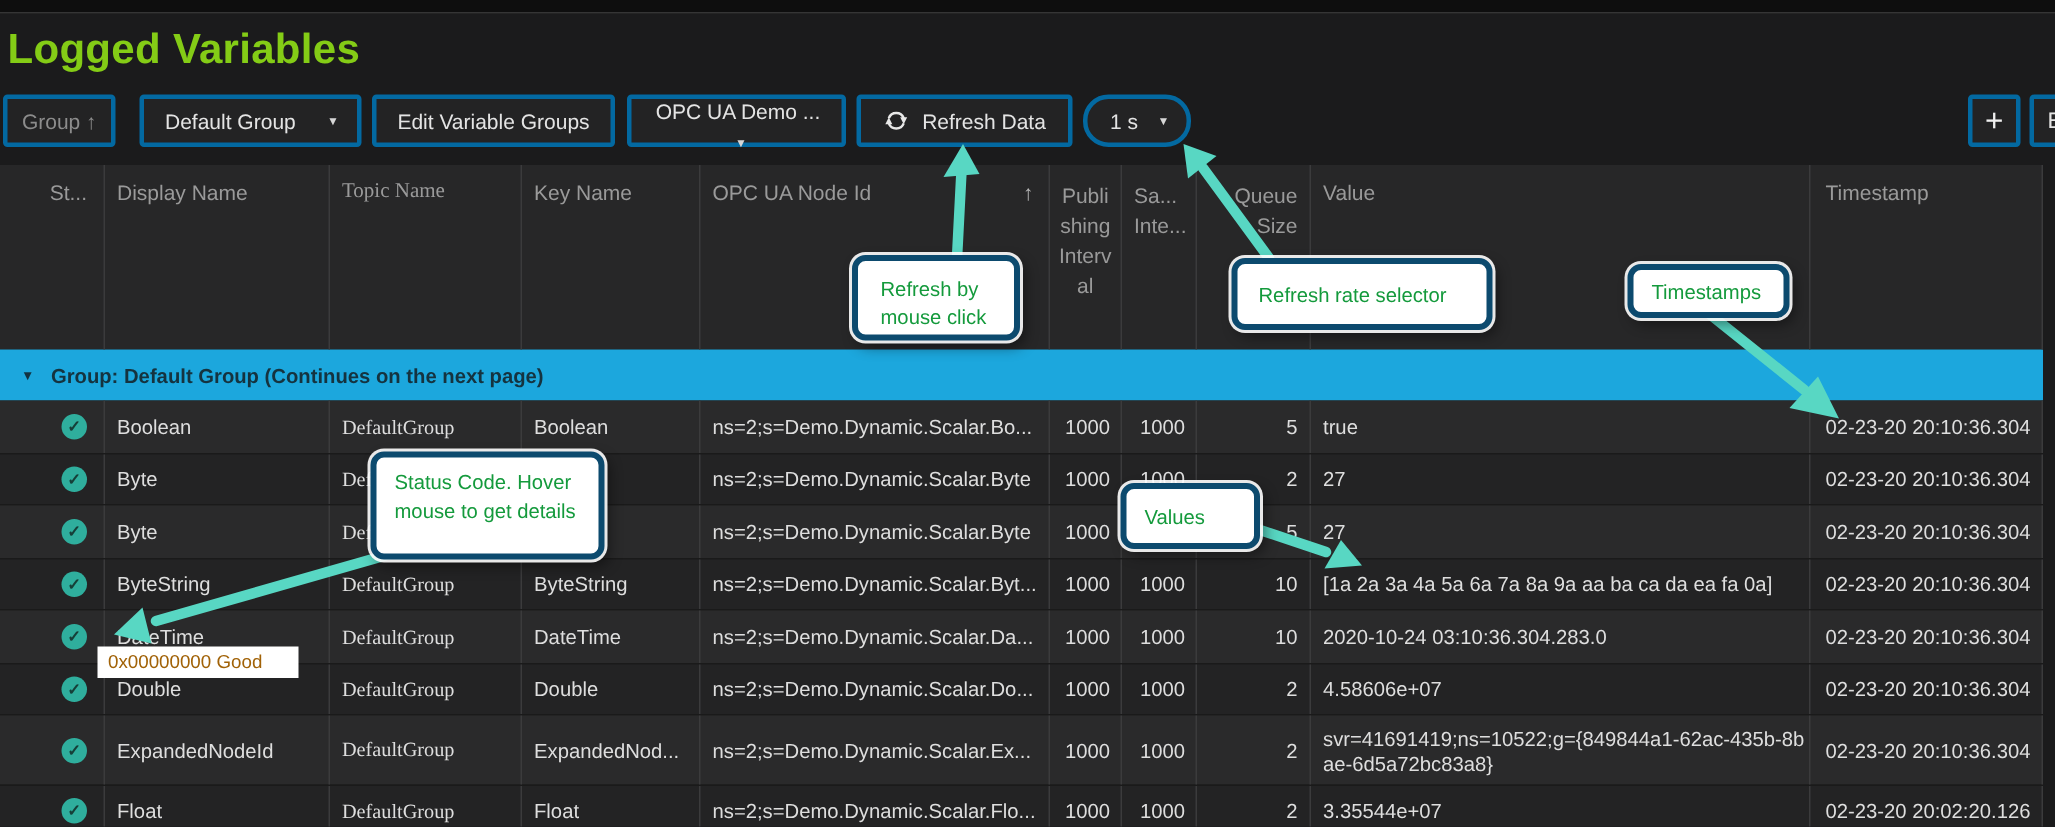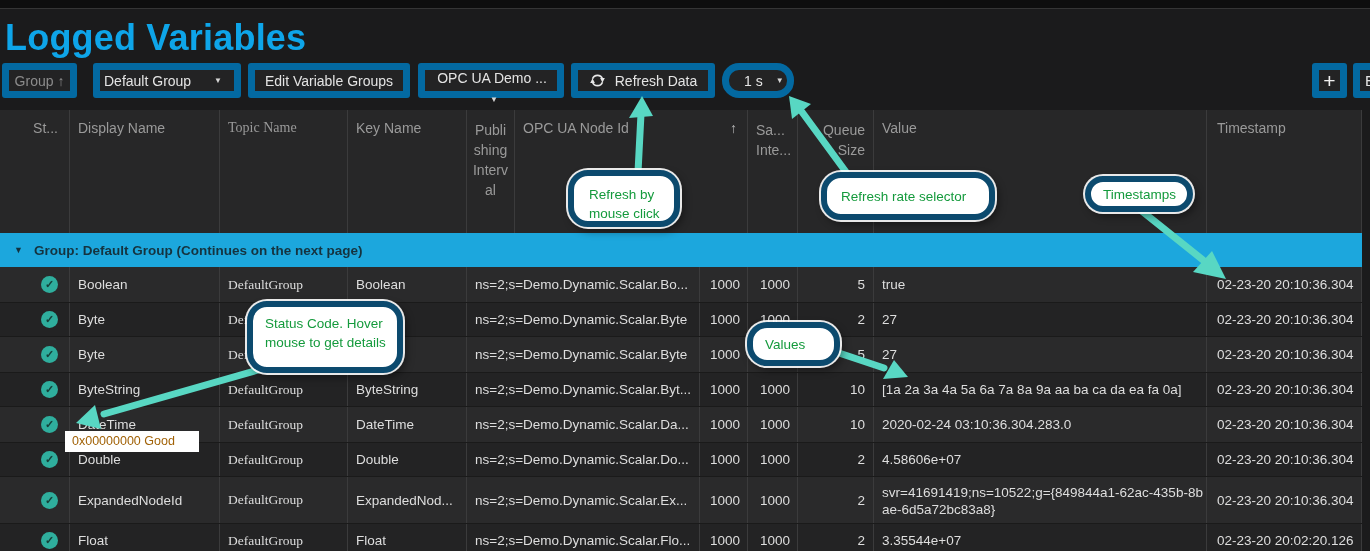--- a/index.html
+++ b/index.html
@@ -5,34 +5,34 @@
   * { box-sizing: border-box; margin: 0; padding: 0; }
   html,body { width:1370px; height:551px; overflow:hidden; }
   body {
     background:#1b1b1c;
     font-family:"Liberation Sans", sans-serif;
     color:#dedede;
     position:relative;
   }
   
   .topstrip { position:absolute; left:0; top:0; width:1370px; height:9px; background:#0e0e0e; border-bottom:1px solid #353535; }
-  .page-title { position:absolute; left:5px; top:17px; font-size:36px; font-weight:600; color:#0ea5e9; letter-spacing:0.2px; }
+  .page-title { position:absolute; left:5px; top:17px; font-size:28px; font-weight:600; color:#84cc16; letter-spacing:0.2px; }
 
   
   .toolbar { position:absolute; left:0; top:63px; width:1370px; height:36px; }
   .tbtn {
     position:absolute; top:0; height:35px;
-    background:#232324; border:7px solid #0369a1; border-radius:3px;
+    background:#232324; border:3px solid #0369a1; border-radius:3px;
     color:#e4e4e4; font-size:14px;
     display:flex; align-items:center; justify-content:center; gap:9px;
     cursor:default; white-space:nowrap;
   }
   .tbtn .caret { font-size:8px; color:#d6d6d6; margin-left:4px; }
   .chip-group { left:2px; width:75px; color:#8c8c8c; }
-  .btn-groupsel { left:93px; width:148px; justify-content:space-between; padding:0 12px 0 4px; }
+  .btn-groupsel { left:93px; width:148px; justify-content:space-between; padding:0 12px 0 14px; }
   .btn-editgroups { left:248px; width:162px; }
   .btn-connection { left:418px; width:146px; justify-content:space-between; padding:0 12px 0 14px;flex-direction:column; }
   .btn-refresh { left:571px; width:144px; }
   .btn-rate { left:722px; width:72px; justify-content:space-between; padding:0 12px 0 15px;border-radius:17px; }
   .btn-add { left:1312px; width:35px; font-size:21px; font-weight:300; color:#f0f0f0; }
   .btn-partial { left:1353px; width:34px; font-size:15px; }
 
   
   .table { position:absolute; left:0; top:110px; width:1362px; }
   .hrow { display:flex; height:123px; background:#272728; color:#9a9a9a; font-size:14px; }
@@ -73,21 +73,21 @@
     width:17px; height:17px; border-radius:50%;
     background:#2fae9d; display:flex; align-items:center; justify-content:center;
     flex:0 0 auto;
   }
   .sicon::before { content:"\2713"; color:#153f38; font-size:11px; font-weight:bold; }
   .wrapval { white-space:normal !important; word-break:break-all; line-height:17px; padding-top:2px; }
 
   
   #arrows { position:absolute; left:0; top:0; width:1370px; height:551px; pointer-events:none; }
   .callout {
-    position:absolute; background:#ffffff; border:6px solid #0c4a6e; border-radius:20px;
+    position:absolute; background:#ffffff; border:4px solid #0c4a6e; border-radius:9px;
     color:#149a3c; font-size:13.5px; font-weight:500; line-height:19px;
     box-shadow:0 0 0 2px rgba(255,255,255,0.9), 3px 4px 9px rgba(0,0,0,0.45);
     white-space:normal;
   }
   .co-flex { display:flex; align-items:center; }
   #co-refresh { left:568px; top:170px; width:112px; height:57px; padding:9px 0 0 15px; }
   #co-rate    { left:821px; top:172px; width:174px; height:48px; padding-left:14px; }
   #co-ts      { left:1085px; top:176px; width:108px; height:36px; padding-left:12px; }
   #co-status  { left:247px; top:301px; width:156px; height:72px; padding:7px 0 0 12px; }
   #co-values  { left:747px; top:322px; width:93px;  height:44px; padding-left:12px; }
@@ -132,25 +132,25 @@
   <div class="tbtn btn-add">+</div>
   <div class="tbtn btn-partial">E</div>
 </div>
 
 <div class="table">
   <div class="hrow">
     <div class="cell c0">St...</div>
     <div class="cell c1">Display Name</div>
     <div class="cell c2">Topic Name</div>
     <div class="cell c3">Key Name</div>
-    <div class="cell c5">Publishing Interval</div>
     <div class="cell c4">
       <span>OPC UA Node Id</span>
       <span class="sort-up">↑</span>
     </div>
+    <div class="cell c5">Publishing Interval</div>
     <div class="cell c6">Sa... Inte...</div>
     <div class="cell c7">Queue Size</div>
     <div class="cell c8">Value</div>
     <div class="cell c9">Timestamp</div>
   </div>
 
   <div class="group-row">
     <span class="group-caret">▼</span>
     <span>Group: Default Group (Continues on the next page)</span>
   </div>
@@ -219,21 +219,21 @@
     <div class="cell c0">
         <span class="sicon"></span>
       </div>
     <div class="cell c1">DateTime</div>
     <div class="cell c2">DefaultGroup</div>
     <div class="cell c3">DateTime</div>
     <div class="cell c4">ns=2;s=Demo.Dynamic.Scalar.Da...</div>
     <div class="cell c5">1000</div>
     <div class="cell c6">1000</div>
     <div class="cell c7">10</div>
-    <div class="cell c8">2020-02-24 03:10:36.304.283.0</div>
+    <div class="cell c8">2020-10-24 03:10:36.304.283.0</div>
     <div class="cell c9">02-23-20 20:10:36.304</div>
   </div>
 
   <div class="row alt1">
     <div class="cell c0">
         <span class="sicon"></span>
       </div>
     <div class="cell c1">Double</div>
     <div class="cell c2">DefaultGroup</div>
     <div class="cell c3">Double</div>

